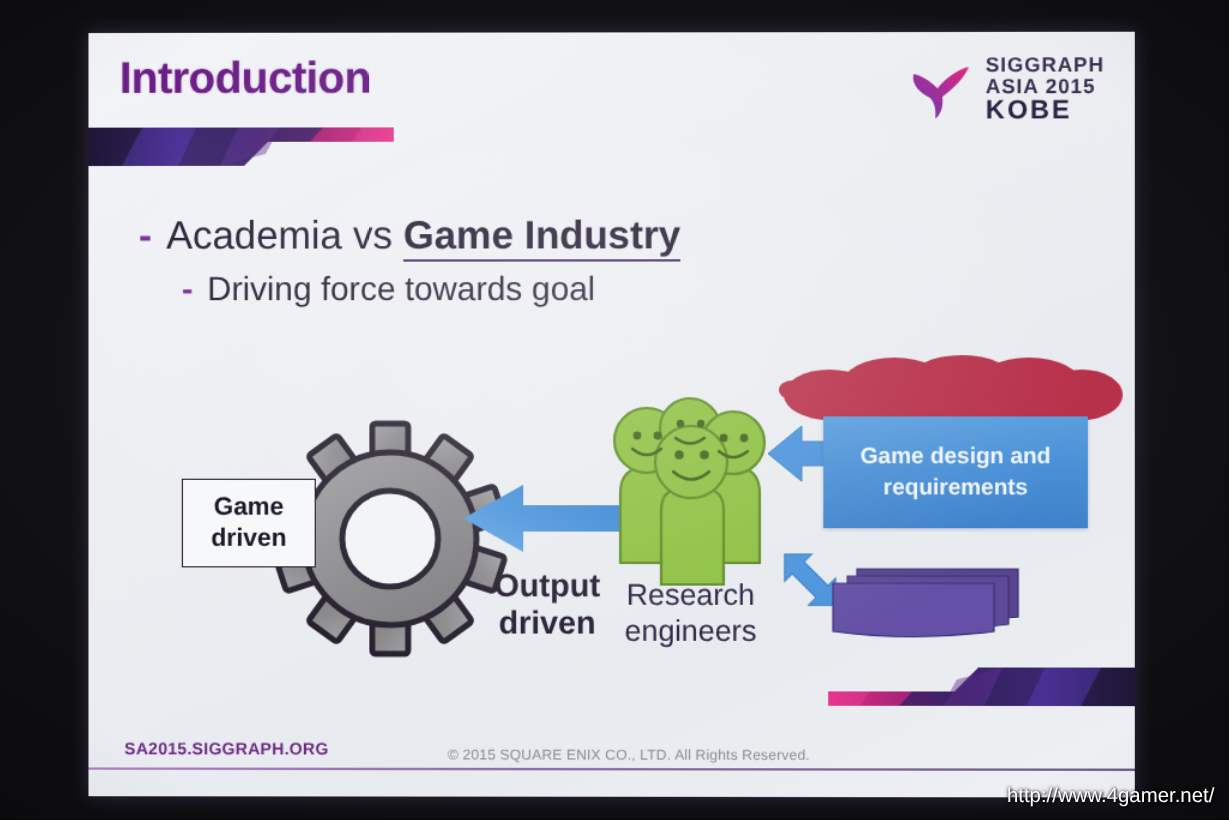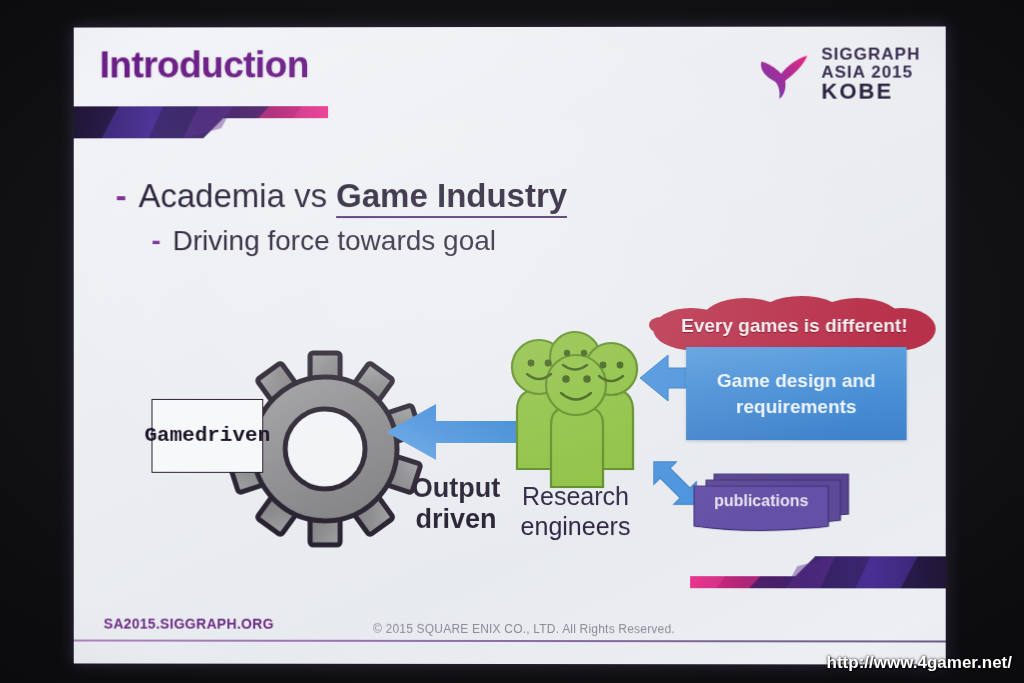--- a/index.html
+++ b/index.html
@@ -131,29 +131,28 @@
 
   #game-engine-box {
     position: absolute;
     left: 78px;
     top: 122px;
     width: 110px;
     height: 72px;
     background: #f7f8fa;
     border: 1.5px solid #2a2030;
     display: flex;
-    flex-direction: row;
+    flex-direction: column;
     align-items: center;
     justify-content: center;
     line-height: 1.25;
     font-size: 21px;
     font-weight: bold;
     color: #1d1628;
     z-index: 3;
-    font-family: Liberation Mono, monospace;
   }
 
   #big-arrow { position: absolute; left: 311px; top: 126px; width: 132px; height: 58px; }
 
   #output-driven {
     position: absolute;
     left: 318px;
     top: 196px;
     width: 130px;
     text-align: center;
@@ -286,21 +285,21 @@
       1px 1px 0 rgba(60,60,60,.55),
       -1px -1px 0 rgba(255,255,255,.3);
     -webkit-text-stroke: 1px rgba(120,120,125,.55);
     white-space: nowrap;
   }
   #wm-url {
     position: absolute;
     right: 10px;
     bottom: 4px;
     font-size: 17px;
-    font-weight: bold;
+    font-weight: normal;
     color: #ffffff;
     text-shadow: 0 0 3px rgba(0,0,0,.9), 1px 1px 2px rgba(0,0,0,.95);
     white-space: nowrap;
   }
 </style>
 </head>
 <body>
 
 <div id="photo">
 
@@ -469,35 +468,33 @@
           <ellipse cx="96" cy="26" rx="44" ry="23"></ellipse>
           <ellipse cx="152" cy="22" rx="44" ry="21"></ellipse>
           <ellipse cx="208" cy="26" rx="44" ry="23"></ellipse>
           <ellipse cx="252" cy="34" rx="34" ry="21"></ellipse>
           <ellipse cx="72" cy="44" rx="40" ry="17"></ellipse>
           <ellipse cx="134" cy="48" rx="44" ry="16"></ellipse>
           <ellipse cx="196" cy="46" rx="42" ry="16"></ellipse>
           <ellipse cx="12" cy="30" rx="12" ry="8"></ellipse>
         </g>
       </svg>
-      <div id="cloud-text">Every games is different!</div>
 
       <div id="blue-box">
         <span>Game design and</span>
         <span>requirements</span>
       </div>
 
       <svg id="pubs" viewBox="0 0 165 62">
         <g stroke="#3f3176" stroke-width="1.2">
           <path d="M28,4  h134 v40 q-67,8 -134,0 Z" fill="#57458f"></path>
           <path d="M20,10 h134 v40 q-67,8 -134,0 Z" fill="#5d4a99"></path>
           <path d="M8,16  h134 v40 q-67,9 -134,0 Z" fill="#6450a6"></path>
         </g>
       </svg>
-      <div id="pubs-label">publications</div>
 
     </div>
 
     <div id="footer-rule"></div>
     <div id="footer-url">SA2015.SIGGRAPH.ORG</div>
     <div id="footer-copy">© 2015 SQUARE ENIX CO., LTD. All Rights Reserved.</div>
 
   </div>
 
   <div id="wm">

